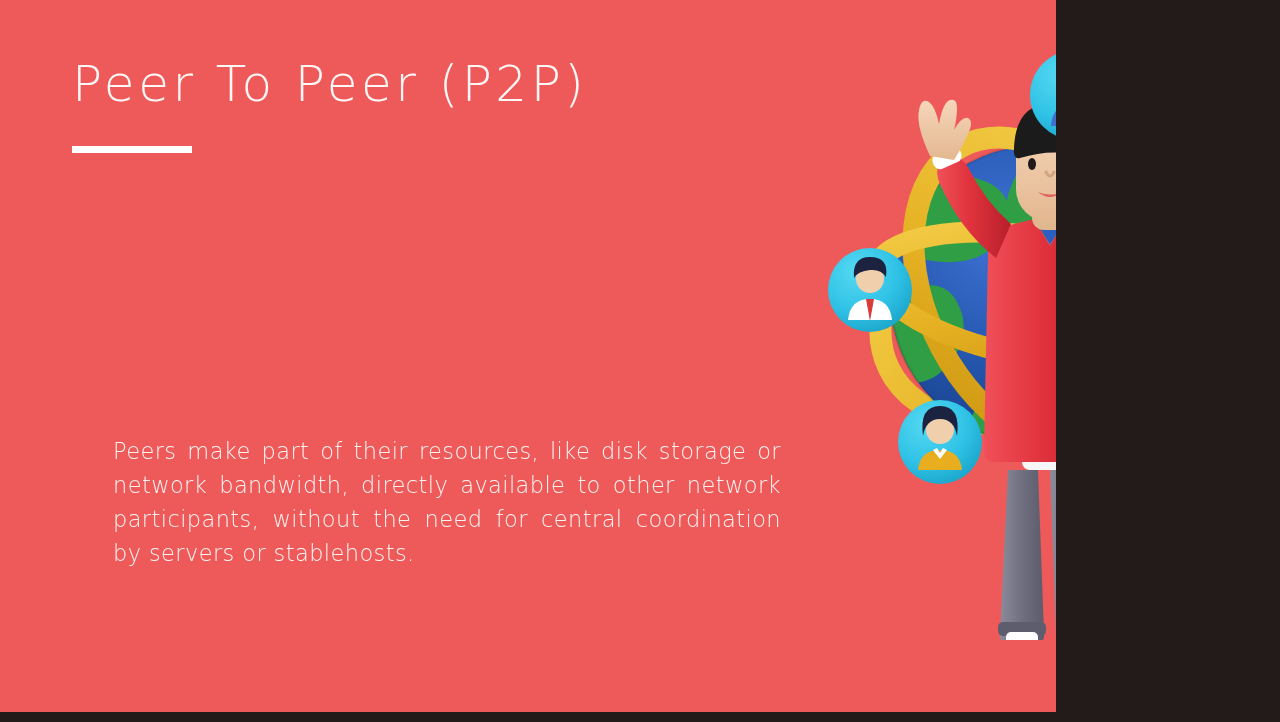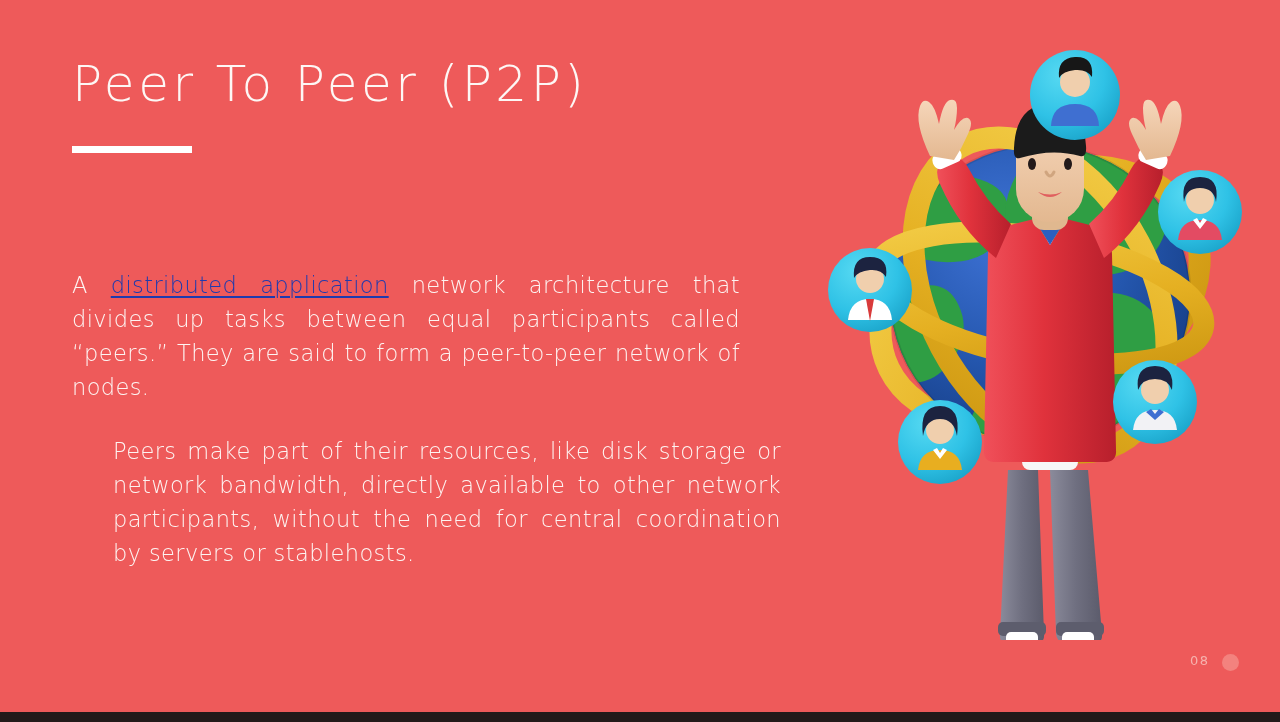--- a/index.html
+++ b/index.html
@@ -4,21 +4,21 @@
 <style>
   * { box-sizing: border-box; margin: 0; padding: 0; }
   html, body {
     width: 1280px; height: 722px;
     overflow: hidden;
     background: #231a1a;
     font-family: "DejaVu Sans", sans-serif;
   }
   #slide {
     position: relative;
-    width: 1280px; height: 712px;
+    width: 1056px; height: 712px;
     background: #ee5a5a;
     overflow: hidden;
   }
   #bottom-bar {
     position: absolute;
     left: 0; top: 712px;
     width: 1280px; height: 10px;
     background: #231a1a;
   }
 
@@ -92,23 +92,20 @@
   #illustration svg { display: block; width: 100%; height: 100%; }
 </style>
 </head>
 <body>
 
 <div id="slide">
 
   <div id="title">Peer To Peer (P2P)</div>
   <div id="title-rule"></div>
 
-  <div id="para-1" class="para">
-    <span>A </span><a id="inline-link" href="#">distributed application</a><span> network architecture that divides up tasks between equal participants called “peers.” They are said to form a peer-to-</span><span class="last-line">peer network of nodes.</span>
-  </div>
 
   <div id="para-2" class="para">
     <span>Peers make part of their resources, like disk storage or network bandwidth, directly available to other network participants, without the need for central coordination by servers or stable</span><span class="last-line">hosts.</span>
   </div>
 
   <div id="page-num">08</div>
   <div id="page-dot"></div>
 
   <div id="illustration">
     <svg viewBox="0 0 460 600" xmlns="http://www.w3.org/2000/svg">

